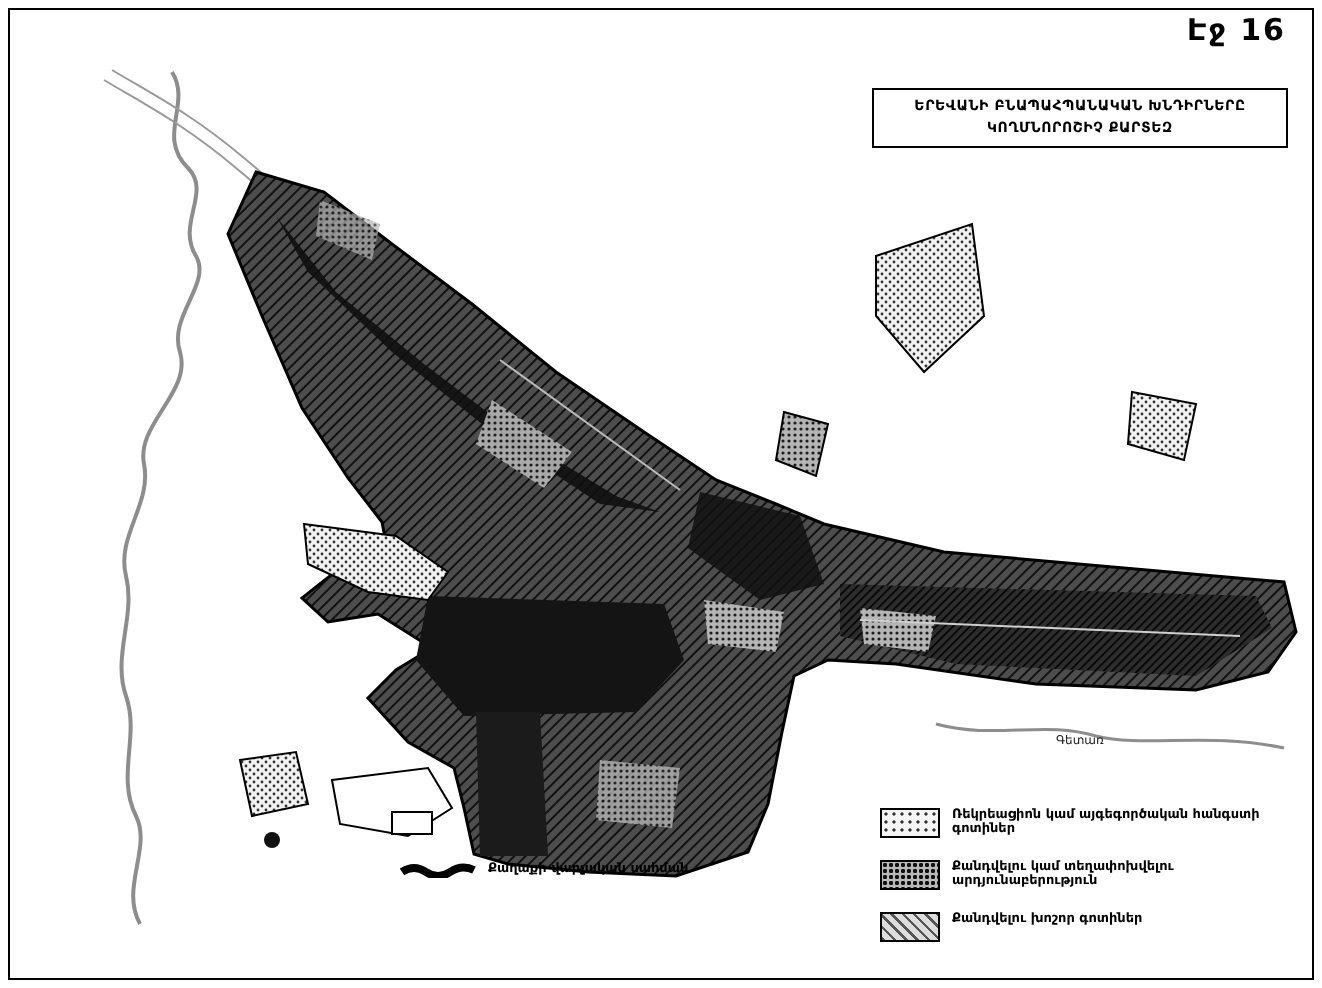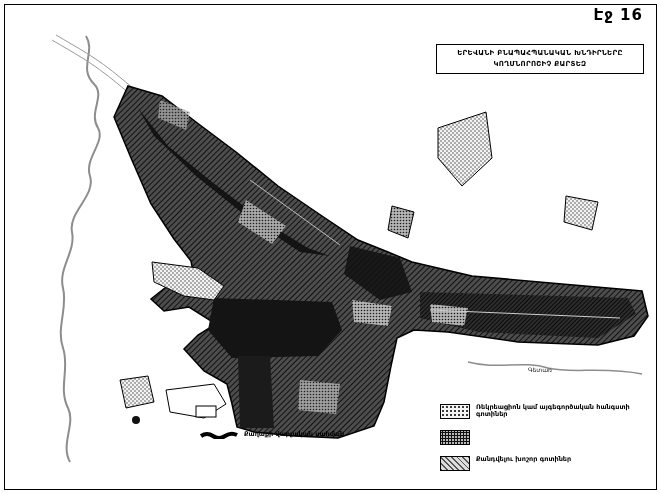--- a/index.html
+++ b/index.html
@@ -127,18 +127,19 @@
     </svg>
     <span class="lbl">Քաղաքի վարչական սահման</span>
   </div>
 
   <div class="legend-item leg-right-1">
     <span class="swatch stipple-light"></span>
     <span class="lbl">Ռեկրեացիոն կամ այգեգործական հանգստի գոտիներ</span>
   </div>
   <div class="legend-item leg-right-2">
     <span class="swatch stipple-dark"></span>
+    <span class="lbl">Քանդվելու կամ տեղափոխվելու արդյունաբերություն</span>
   </div>
   <div class="legend-item leg-right-3">
     <span class="swatch hatch"></span>
     <span class="lbl">Քանդվելու խոշոր գոտիներ</span>
   </div>
 </div>
 
 </body></html>

